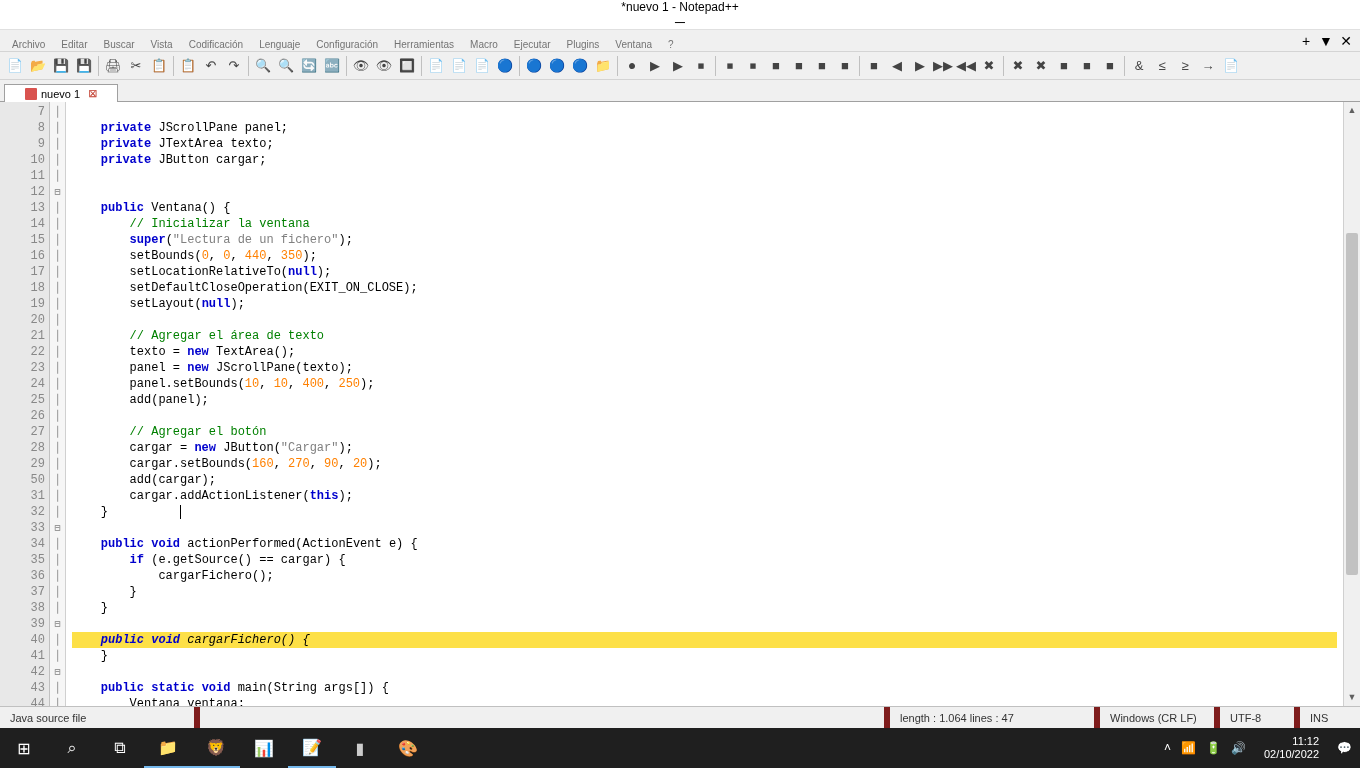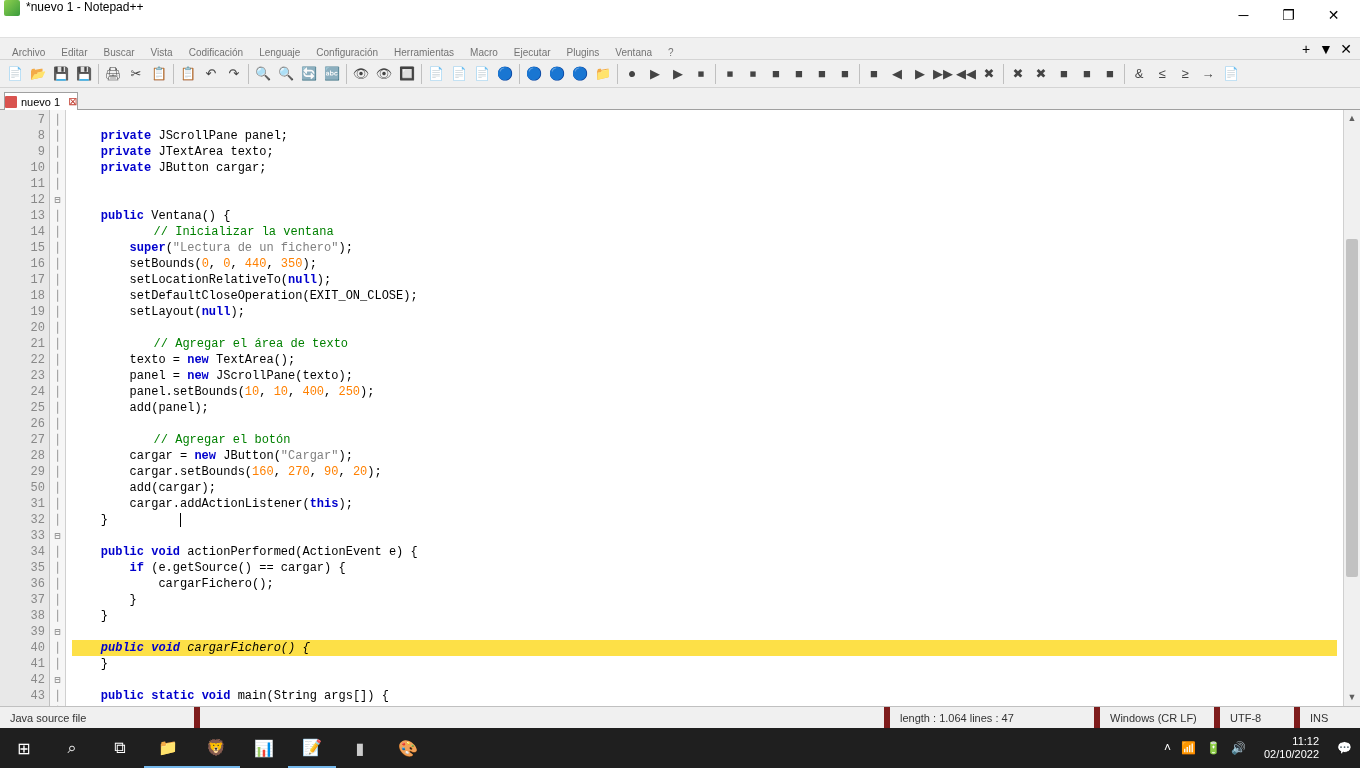--- a/index.html
+++ b/index.html
@@ -7,25 +7,27 @@
   font-family: "Segoe UI", Tahoma, sans-serif;
   font-size: 12px;
   background: #f0f0f0;
   width: 1360px;
   height: 768px;
   overflow: hidden;
   display: flex;
   flex-direction: column;
 }
 .titlebar {
-  height: 38px;
+  height: 30px;
   background: #fff;
   display: flex;
+  align-items: center;
   padding: 0 4px;
   border-bottom: 1px solid #e0e0e0;
+  flex-direction: column;
 }
 .titlebar .app-icon {
   width: 16px; height: 16px;
   background: linear-gradient(135deg,#8fd14f,#3a9b3c);
   margin-right: 6px;
   border-radius: 2px;
 }
 .titlebar .title { flex: 1; font-size: 12px; color: #000; }
 .titlebar .winbtn {
   width: 45px; height: 30px;
@@ -71,21 +73,21 @@
   background: #f0f0f0;
   display: flex;
   align-items: flex-end;
   padding: 0 4px;
   border-bottom: 1px solid #a0a0a0;
 }
 .tab {
   display: flex;
   align-items: center;
   gap: 4px;
-  padding: 2px 0;
+  padding: 2px 20px;
   background: #fff;
   border: 1px solid #a0a0a0;
   border-bottom: none;
   font-size: 11px;
   margin-bottom: -1px;
 }
 .tab .file-icon {
   width: 12px; height: 12px;
   background: #d9534f;
   border-radius: 1px;
@@ -172,21 +174,21 @@
   display: flex; align-items: center; justify-content: center;
   font-size: 16px;
   color: #fff;
 }
 .taskbar .tbitem.active { border-bottom: 2px solid #76b9ed; }
 .taskbar .tray { margin-left: auto; display: flex; align-items: center; padding-right: 8px; gap: 10px; }
 .taskbar .clock { font-size: 11px; text-align: right; line-height: 13px; padding: 0 8px; }
 .kw { color: #0000cd; font-weight: bold; }
 .str { color: #808080; }
 .num { color: #ff8000; }
-.cmt { color: #008000; margin-left: 24px; }
+.cmt { color: #008000; }
 .cursor-caret {
   display: inline-block;
   width: 1px;
   height: 14px;
   background: #000;
   vertical-align: middle;
 }
 </style>
 </head>
 <body>

